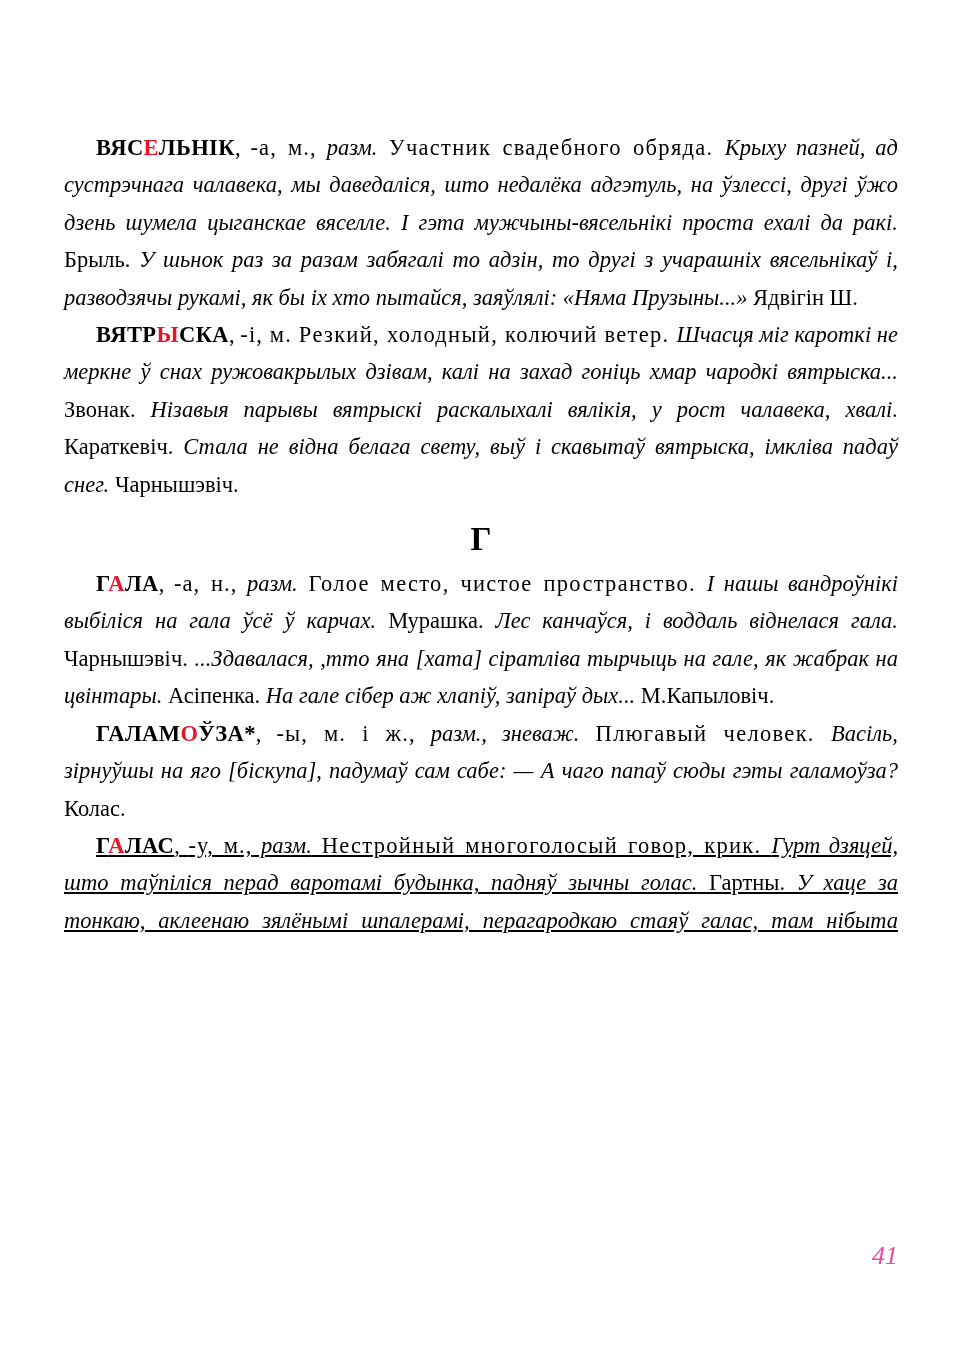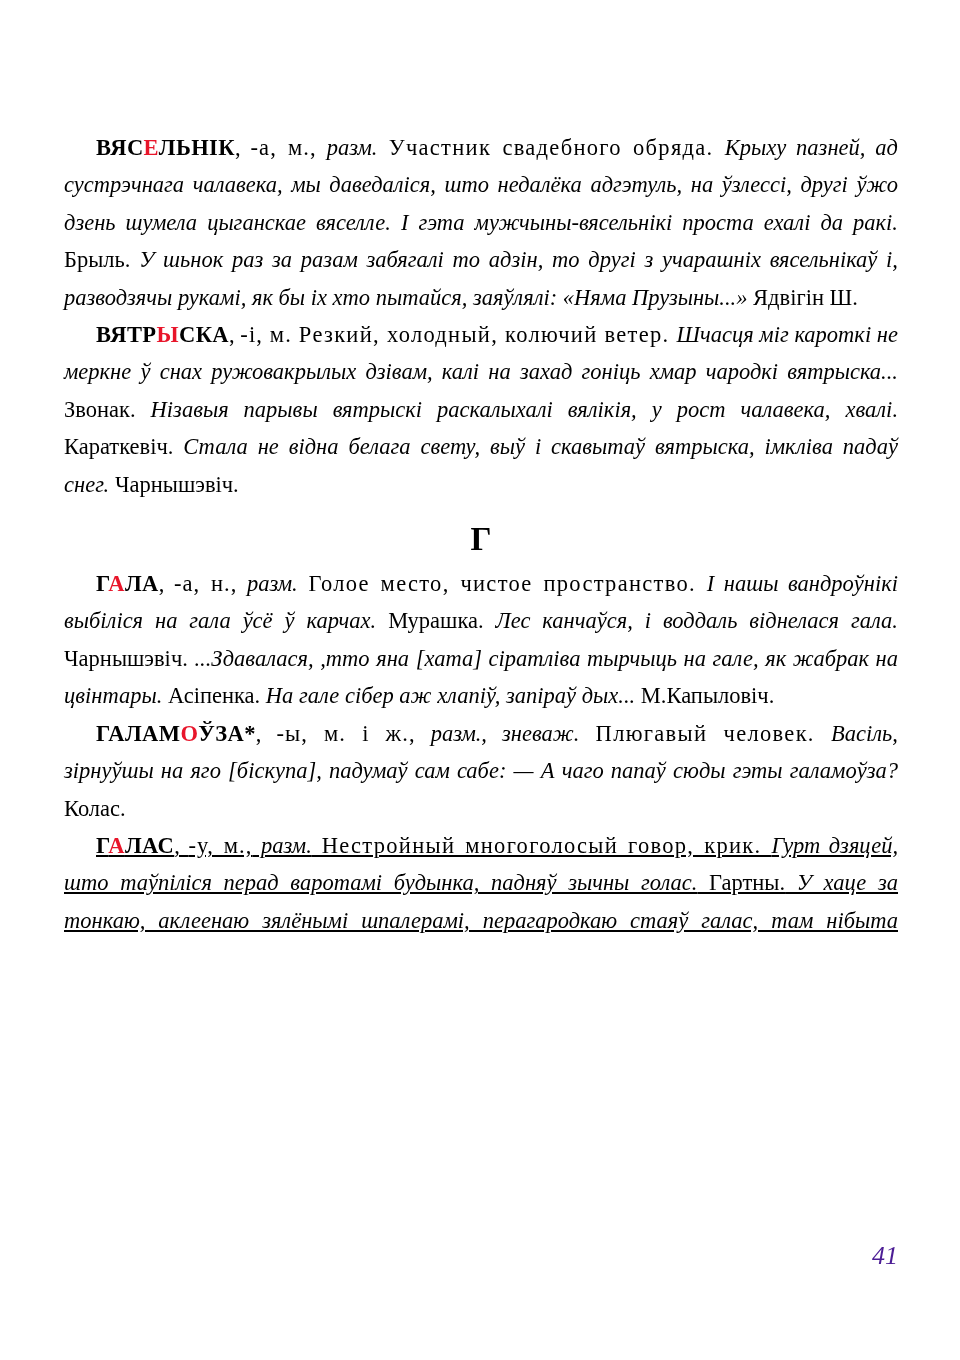--- a/index.html
+++ b/index.html
@@ -101,21 +101,21 @@
   
   .folio {
     position: absolute;
     right: 0;
     top: 1240px;
     width: 834px;
     text-align: right;
     font-size: 26px;
     font-style: italic;
     font-family: "Liberation Serif", "DejaVu Serif", serif;
-    color: #4c1d95;
+    color: #ec4899;
   }
 </style>
 </head>
 <body>
 
 <div class="page">
   <div class="column">
 
     <p class="entry"><span class="headword"><span>ВЯС</span><span class="accent">Е</span><span>ЛЬНІК</span></span><span>, </span><span class="gram">-а, м.,</span><span class="label"> разм.</span><span class="gloss"> Участник свадебного обряда. </span><span class="quote">Крыху пазней, ад сустрэчнага чалавека, мы даведаліся, што недалёка адгэтуль, на ўзлессі, другі ўжо дзень шумела цыганскае вяселле. І гэта мужчыны-вясельнікі проста ехалі да ракі.</span><span class="author"> Брыль.</span><span class="quote"> У шьнок раз за разам забягалі то адзін, то другі з учарашніх вясельнікаў і, разводзячы рукамі, як бы іх хто пытайся, заяўлялі: «Няма Прузыны...»</span><span class="author"> Ядвігін Ш.</span></p>
 

